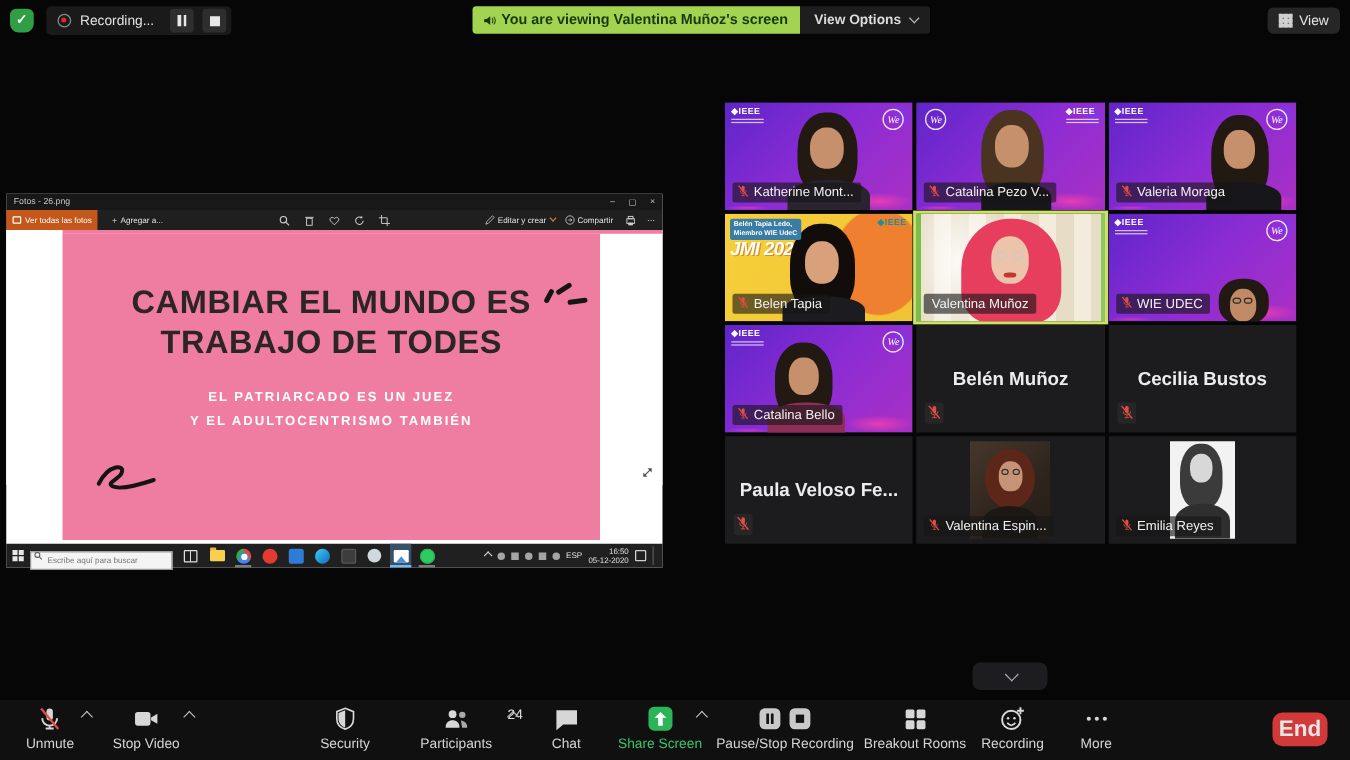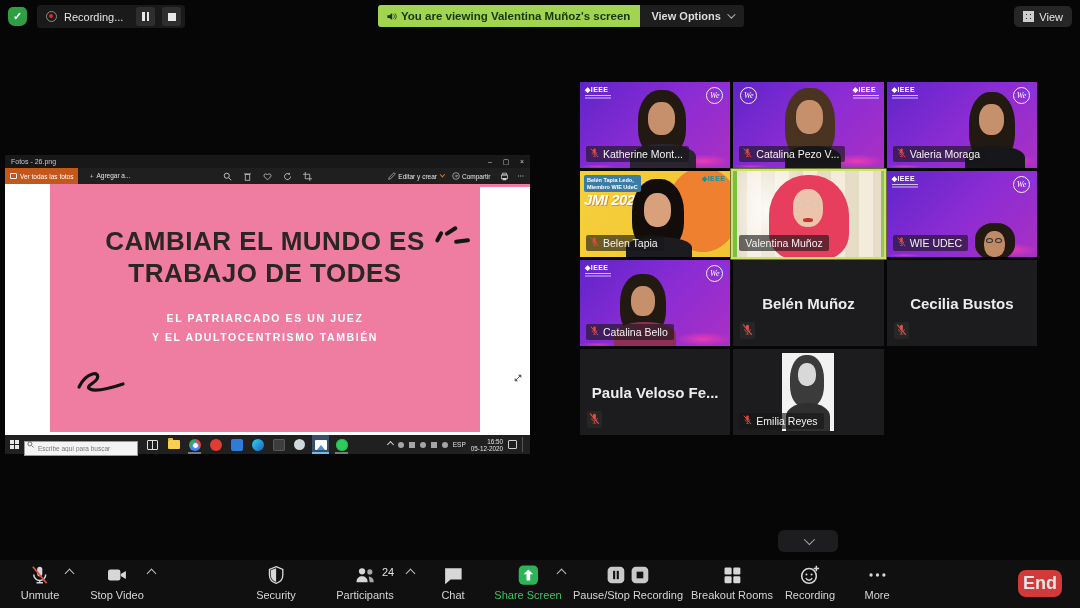--- a/index.html
+++ b/index.html
@@ -130,21 +130,21 @@
   .grid-more { position:absolute; left:778px; top:530px; width:60px; height:22px; background:#1d1d1f; border:none; border-radius:6px; cursor:pointer; display:flex; align-items:center; justify-content:center; }
   .grid-more .chev { border-color:#a9a9b8; width:8px; height:8px; }
 
   
   .controlbar { position:absolute; left:0; bottom:0; width:1080px; height:48px; background:#101010; }
   .ctrl { position:absolute; top:4px; transform:translateX(-50%); display:flex; flex-direction:column; align-items:center; gap:3px; cursor:pointer; background:none; border:none; font-family:inherit; }
   .ctrl .ic { height:22px; display:flex; align-items:center; justify-content:center; }
   .ctrl .lbl { font-size:11px; color:#d5d5d5; white-space:nowrap; }
   .ctrl .lbl.green { color:#3cc46a; }
   .ctrl-chev { position:absolute; top:10px; width:7px; height:7px; border-right:1.6px solid #bdbdbd; border-bottom:1.6px solid #bdbdbd; transform:rotate(-135deg); cursor:pointer; }
-  .pcount { position:absolute; font-size:11px; color:#e0e0e0; top:6px; }
+  .pcount { position:absolute; font-size:11px; color:#e0e0e0; top:6px;margin-left:24px; }
   .end-btn { position:absolute; right:18px; top:10px; width:44px; height:27px; background:#d23a3a; color:#e5e5e5; border:none; border-radius:8px; font-size:18px; font-weight:bold; cursor:pointer; font-family:inherit; }
 </style>
 </head>
 <body>
 
 <div class="topbar">
   <div class="shield-badge">✓</div>
   <div class="rec-pill">
     <span class="rec-dot"></span>
     <span class="rec-text">Recording...</span>
@@ -460,20 +460,37 @@
 
   <div class="tile">
     <div class="big-name">Paula Veloso Fe...</div>
     <div class="mute-corner"><svg width="11" height="13" viewBox="0 0 14 18">
           <rect x="5" y="1" width="4" height="8" rx="2" fill="#e14d45"></rect>
           <path d="M3 7a4 4 0 0 0 8 0M7 11v3M4.5 14h5" stroke="#e14d45" fill="none"></path>
           <line x1="1" y1="1" x2="13" y2="15" stroke="#e14d45" stroke-width="1.6"></line>
         </svg></div>
   </div>
 
+  <div class="tile">
+    <div class="mini-video" style="width:64px; background:linear-gradient(140deg,#46372c,#2e241d 60%,#241c16);">
+      <div class="p-hair" style="left:12px; top:6px; width:40px; height:48px; background:#5c2718; border-radius:50%;"></div>
+      <div class="p-face" style="left:23px; top:16px; width:19px; height:24px; background:#c79376;"></div>
+      <div class="abs" style="left:25px; top:22px; width:6px; height:5px; border:1px solid #333; border-radius:50%;"></div>
+      <div class="abs" style="left:34px; top:22px; width:6px; height:5px; border:1px solid #333; border-radius:50%;"></div>
+      <div class="p-body" style="left:10px; top:52px; width:44px; height:26px; background:#1c1814;"></div>
+    </div>
+    <div class="name-tag">
+        <svg width="9" height="11" viewBox="0 0 14 18">
+          <rect x="5" y="1" width="4" height="8" rx="2" fill="#e14d45"></rect>
+          <path d="M3 7a4 4 0 0 0 8 0M7 11v3M4.5 14h5" stroke="#e14d45" fill="none"></path>
+          <line x1="1" y1="1" x2="13" y2="15" stroke="#e14d45" stroke-width="1.6"></line>
+        </svg>
+        <span>Valentina Espin...</span>
+      </div>
+  </div>
 
   <div class="tile">
     <div class="mini-video" style="width:52px; background:#f2f2f2;">
       <div class="p-hair" style="left:8px; top:2px; width:34px; height:52px; background:#3b3b3b;"></div>
       <div class="p-face" style="left:16px; top:10px; width:18px; height:23px; background:#d8d8d8;"></div>
       <div class="p-body" style="left:4px; top:50px; width:44px; height:28px; background:#2f2f2f;"></div>
     </div>
     <div class="name-tag">
         <svg width="9" height="11" viewBox="0 0 14 18">
           <rect x="5" y="1" width="4" height="8" rx="2" fill="#e14d45"></rect>

